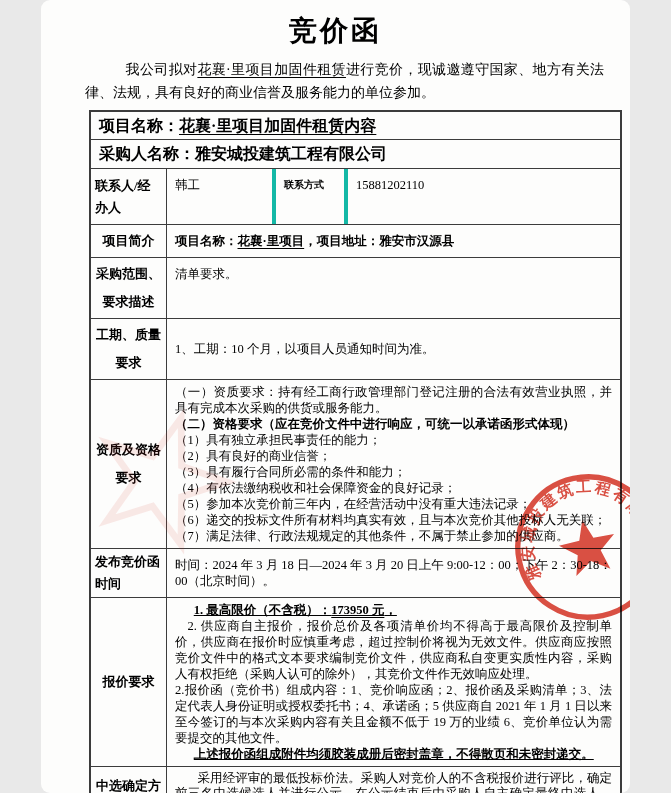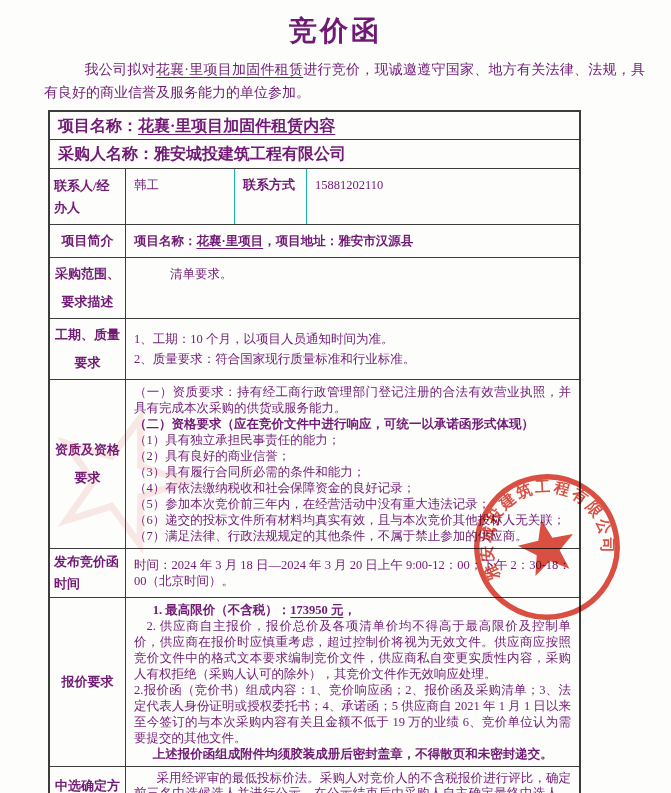--- a/index.html
+++ b/index.html
@@ -1,24 +1,25 @@
 <!DOCTYPE html>
 <html><head>
 <meta charset="utf-8">
 <style>
   * { margin:0; padding:0; box-sizing:border-box; }
   html,body { background:#e9e9e9; }
   .page {
     position:relative;
-    width:671px; height:793px;
+    width:589px; height:793px;
     background:#fdfdfc;
     font-family:"Liberation Serif", serif;
-    color:#701a75;
+    color:#000000;
     overflow:hidden;
     margin:0 auto;
+    border-radius:9px;
   }
   .doc-title {
     text-align:center;
     font-size:28px;
     font-weight:bold;
     padding-top:12px;
     letter-spacing:3px;
   }
   .intro {
     margin:8px 26px 0 44px;
@@ -53,37 +54,37 @@
     line-height:28px;
     padding:2px 4px;
   }
   .label-left { justify-content:flex-start; text-align:left; line-height:22px; }
   .content-cell { flex:1; padding:4px 8px; }
   .vmid { display:flex; flex-direction:column; justify-content:center; }
   .r1 { min-height:27px; }
   .r2 { min-height:29px; }
   .r3 { min-height:56px; }
   .r4 { min-height:29px; }
-  .r5 { min-height:59px;gap:36px; }
+  .r5 { min-height:59px; }
   .r6 { min-height:54px; }
   .r7 { min-height:160px; }
   .r8 { min-height:33px; }
   .r9 { min-height:165px; }
   .r10{ min-height:58px; }
   .mini-cell {
-    border-right:1px solid #14b8a6;
+    border-right:4px solid #14b8a6;
     padding:8px 8px 4px 8px;
   }
   .mini-cell:last-child { border-right:none; }
   .contact-name { width:109px; flex:none; }
-  .contact-method { width:72px; flex:none; font-weight:bold; font-size:13px; }
+  .contact-method { width:72px; flex:none; font-weight:bold; font-size:10px; }
   .contact-phone { flex:1; font-family:"Liberation Serif", serif; }
   .bold { font-weight:bold; }
   .para { text-align:justify; }
-  .indent15 { text-indent:1.5em; }
+  .indent15 { text-indent:1.5em;text-decoration:underline; }
   .indent10 { text-indent:1em; }
   .indent18 { text-indent:1.8em; }
 
   .seal {
     position:absolute;
     left:468px; top:468px;
     width:158px; height:158px;
     transform:rotate(-12deg);
     opacity:0.88;
     mix-blend-mode:multiply;
@@ -137,21 +138,20 @@
 
     <div class="row r5">
       <div class="cell label-cell">采购范围、要求描述</div>
       <div class="cell content-cell" style="padding-top:8px;">清单要求。</div>
     </div>
 
     <div class="row r6">
       <div class="cell label-cell">工期、质量要求</div>
       <div class="cell content-cell vmid" style="line-height:20px;">
         <div class="para">1、工期：10 个月，以项目人员通知时间为准。</div>
-        <div class="para">2、质量要求：符合国家现行质量标准和行业标准。</div>
       </div>
     </div>
 
     <div class="row r7">
       <div class="cell label-cell">资质及资格要求</div>
       <div class="cell content-cell vmid">
         <div class="para">（一）资质要求：持有经工商行政管理部门登记注册的合法有效营业执照，并具有完成本次采购的供货或服务能力。</div>
         <div class="para bold">（二）资格要求（应在竞价文件中进行响应，可统一以承诺函形式体现）</div>
         <div class="para">（1）具有独立承担民事责任的能力；</div>
         <div class="para">（2）具有良好的商业信誉；</div>

